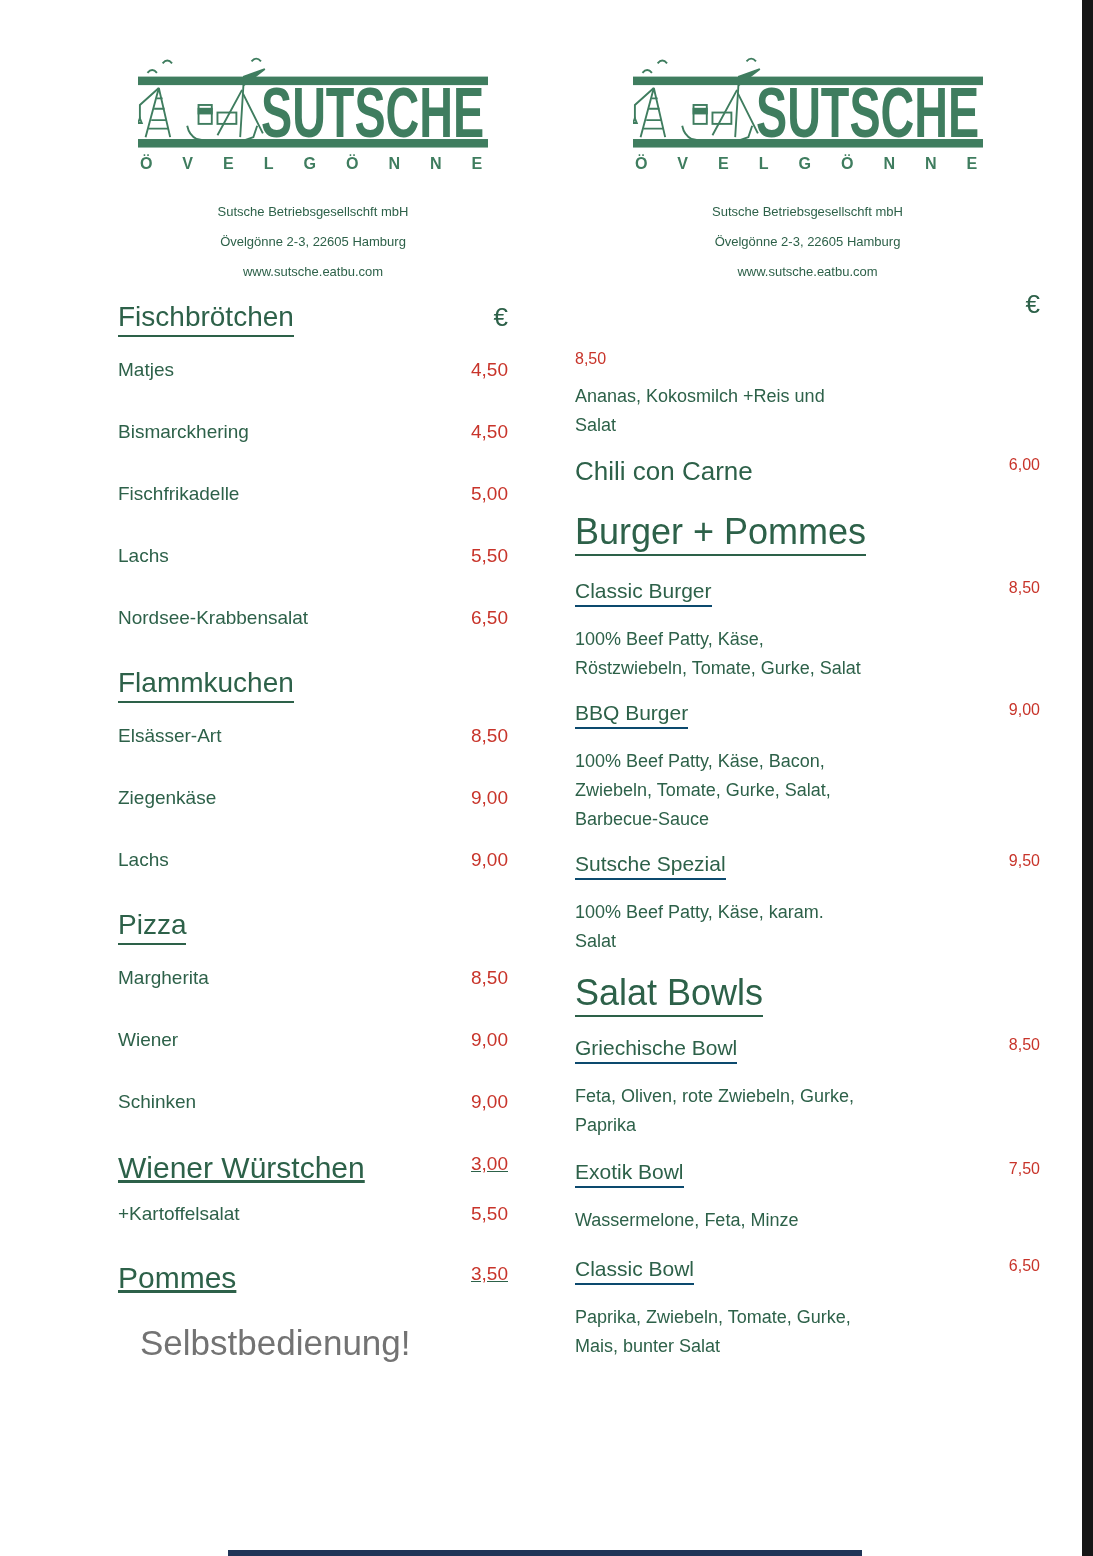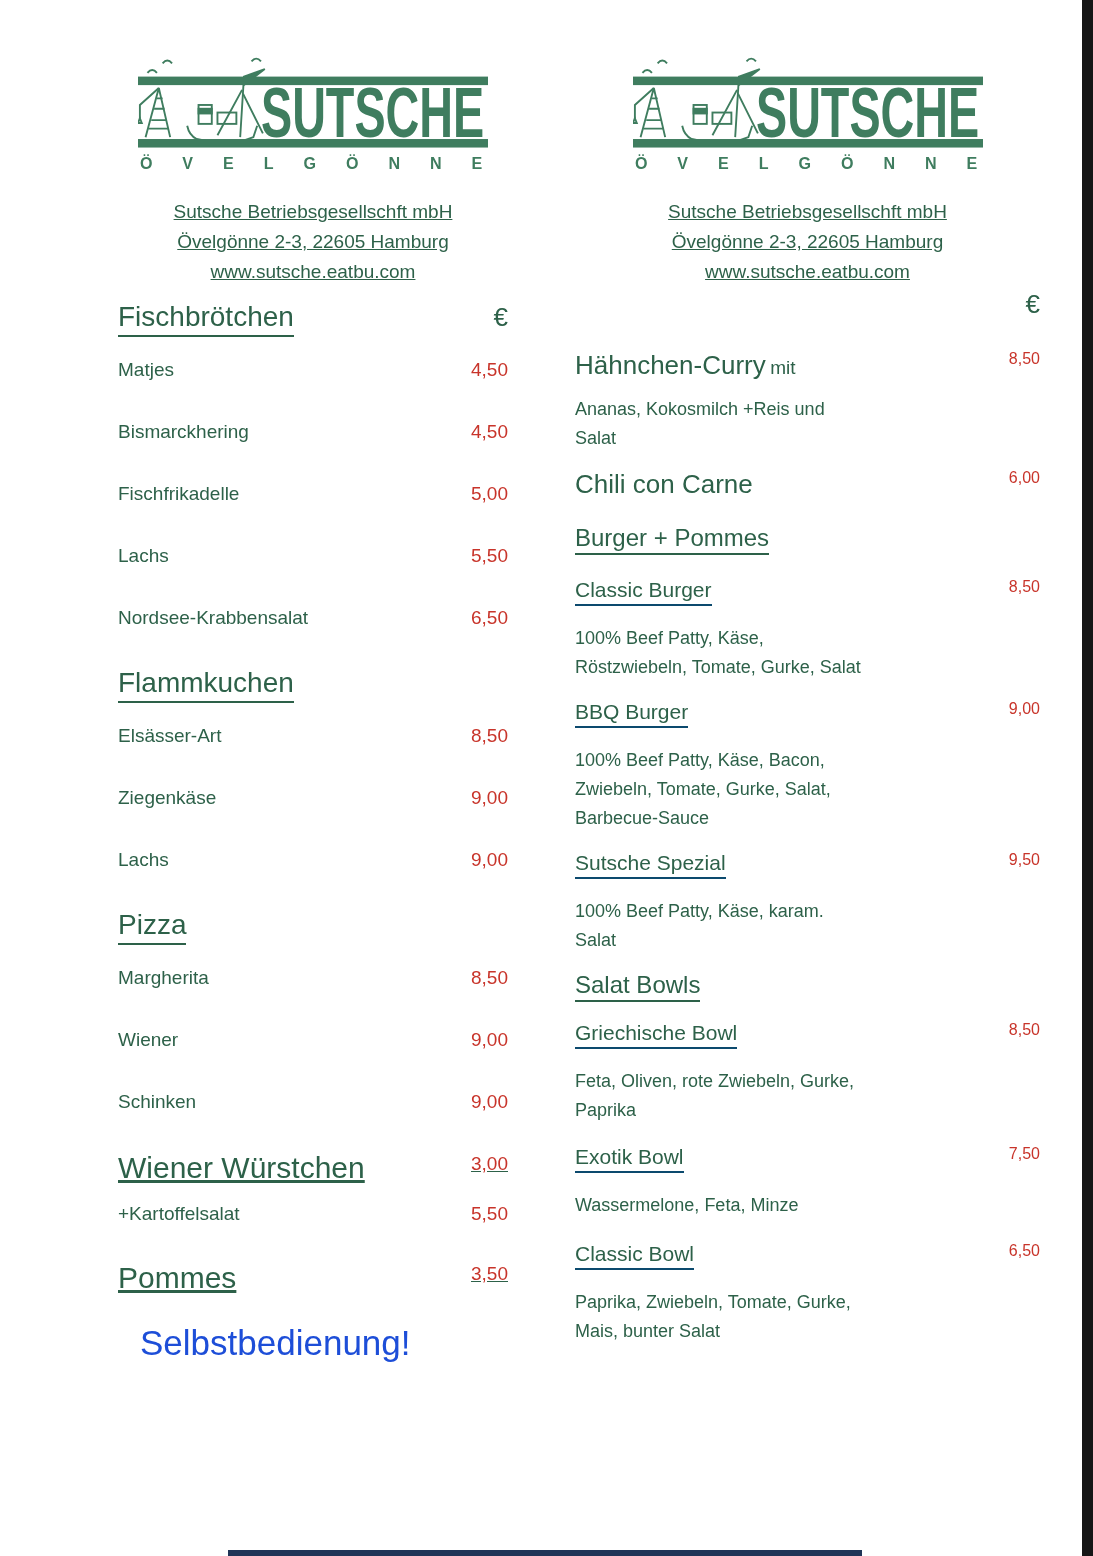--- a/index.html
+++ b/index.html
@@ -9,42 +9,42 @@
     font-family:"Liberation Sans","DejaVu Sans",sans-serif;
     color:#2d6149;
   }
   .col{position:absolute;top:52px;}
   .col-left{left:118px;width:390px;}
   .col-right{left:575px;width:465px;}
 
   .logo-wrap{width:350px;margin:0 auto;}
   .logo-wrap svg{display:block;width:100%;height:auto;}
 
-  .address{margin-top:24px;text-align:center;font-size:19px;line-height:30px;color:#2d6149;text-decoration:underline;}
+  .address{margin-top:24px;text-align:center;font-size:13px;line-height:30px;color:#2d6149;}
 
   
   .shead{display:flex;justify-content:space-between;align-items:baseline;margin-top:38px;}
   .shead-first{margin-top:14px;}
   .stitle{font-size:28px;border-bottom:2px solid #2d6149;padding-bottom:2px;}
   .big-title{font-size:30px;border-bottom:none;}
   .euro{font-size:26px;}
   .row{display:flex;justify-content:space-between;align-items:baseline;margin-top:40px;font-size:19px;}
   .row-first{margin-top:22px;}
   .prc{color:#c8342a;}
   .head-prc{color:#c8342a;font-size:19px;line-height:26px;}
   .shead-top{align-items:flex-start;text-decoration:underline;}
-  .note{margin-top:26px;margin-left:22px;font-size:35px;color:#1d4ed8;}
+  .note{margin-top:26px;margin-left:22px;font-size:35px;color:#737373;}
 
   
   .rc-euro{margin-top:2px;text-align:right;font-size:26px;}
   .dish{display:flex;justify-content:space-between;align-items:flex-start;}
   .dish-title-lg{font-size:26px;}
   .dish-suffix{font-size:19px;}
   .dish-title{font-size:21px;border-bottom:2px solid #0c4a6e;padding-bottom:2px;}
-  .rhead{font-size:24px;margin-top:24px;}
+  .rhead{font-size:36px;margin-top:24px;}
   .rhead span{border-bottom:2px solid #2d6149;padding-bottom:2px;}
   .desc{margin-top:16px;font-size:18px;line-height:29px;max-width:360px;}
   .mt14{margin-top:14px}.mt16{margin-top:16px}.mt18{margin-top:18px}
   .mt20{margin-top:20px}.mt22{margin-top:22px}.mt26{margin-top:26px}.mt30{margin-top:30px}
 
   
   .edge-strip{position:absolute;top:0;right:0;width:11px;height:1556px;background:#161616;}
   .bottom-bar{position:absolute;left:228px;bottom:0;width:634px;height:6px;background:#203457;}
 </style>
 </head>
@@ -190,24 +190,20 @@
 
   <div class="address">
     <div>Sutsche Betriebsgesellschft mbH</div>
     <div>Övelgönne 2-3, 22605 Hamburg</div>
     <div>www.sutsche.eatbu.com</div>
   </div>
 
   <div class="rc-euro">€</div>
 
   <div class="dish mt30">
-    <span>
-      <span class="dish-title-lg">Hähnchen-Curry</span>
-      <span class="dish-suffix">mit</span>
-    </span>
     <span class="prc">8,50</span>
   </div>
   <div class="desc mt14">
     <div>Ananas, Kokosmilch +Reis und</div>
     <div>Salat</div>
   </div>
 
   <div class="dish mt16">
     <span class="dish-title-lg">Chili con Carne</span>
     <span class="prc">6,00</span>

